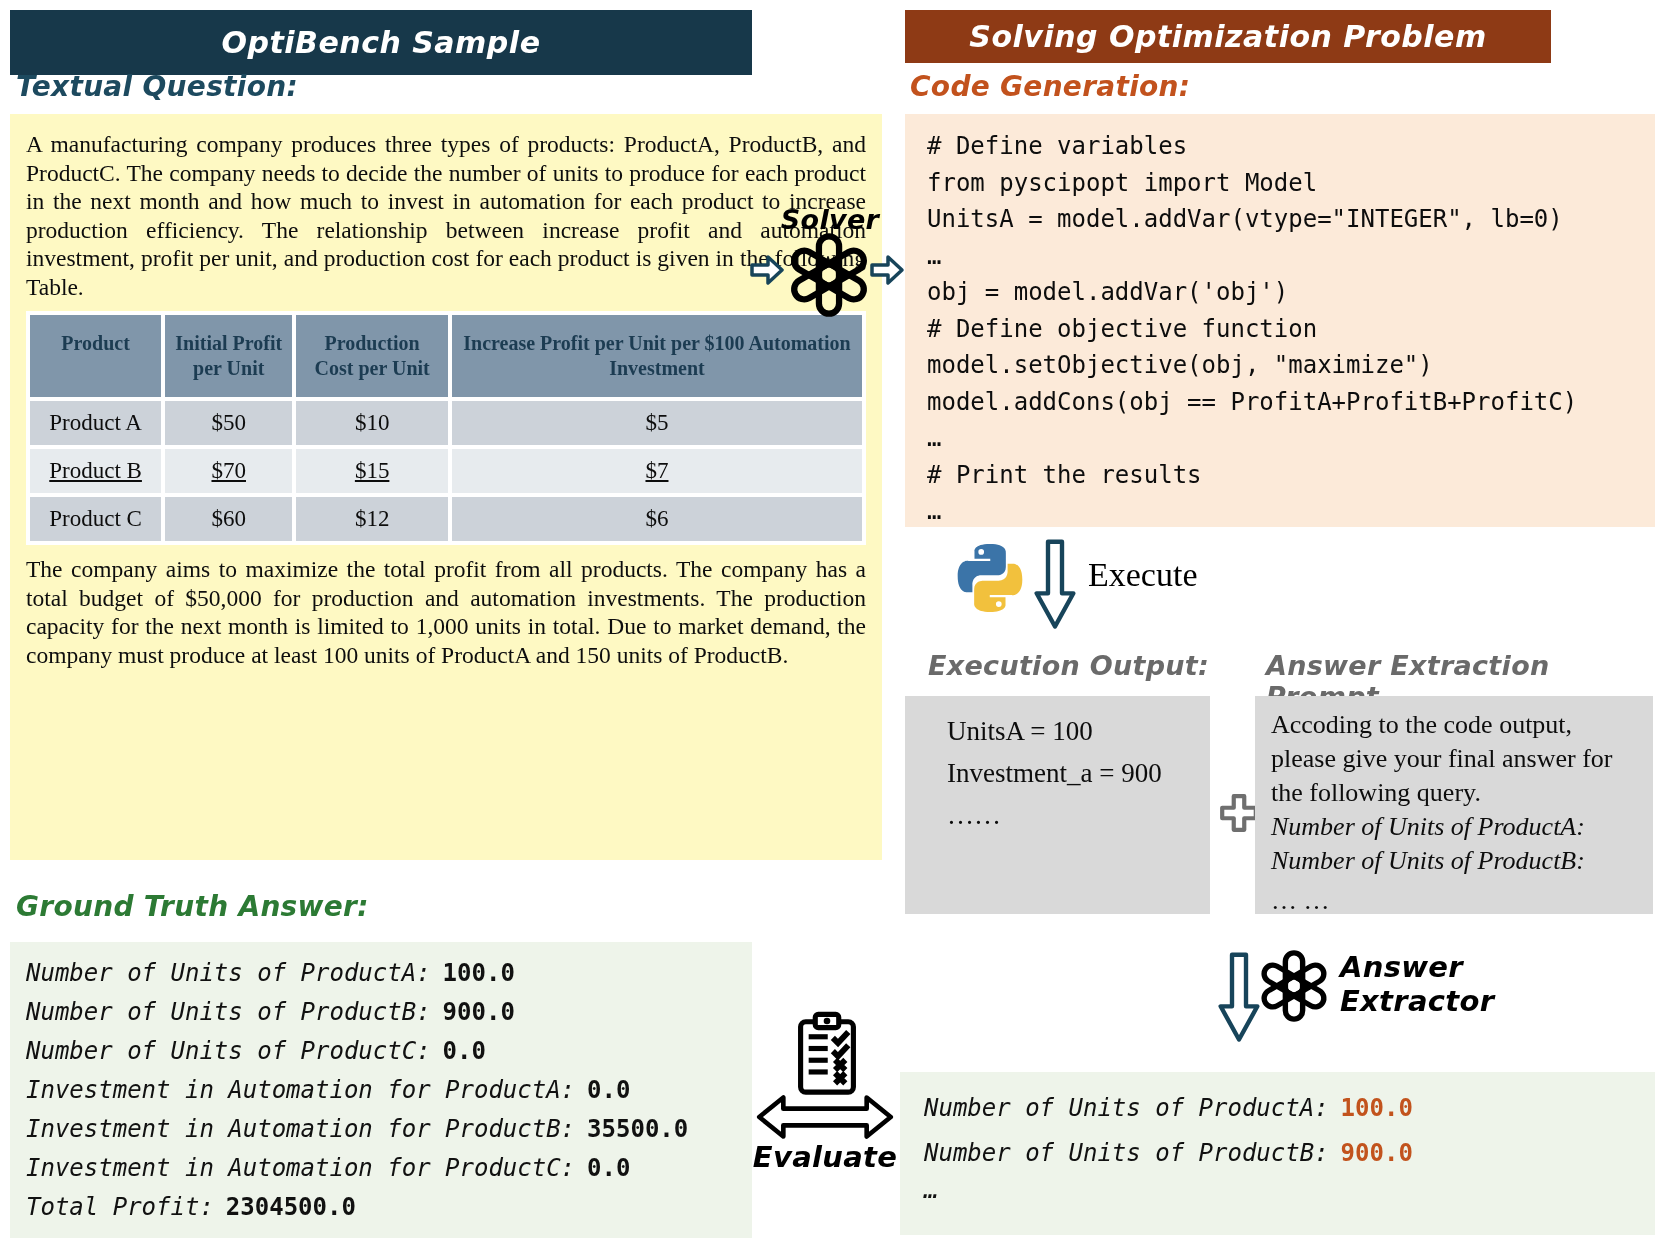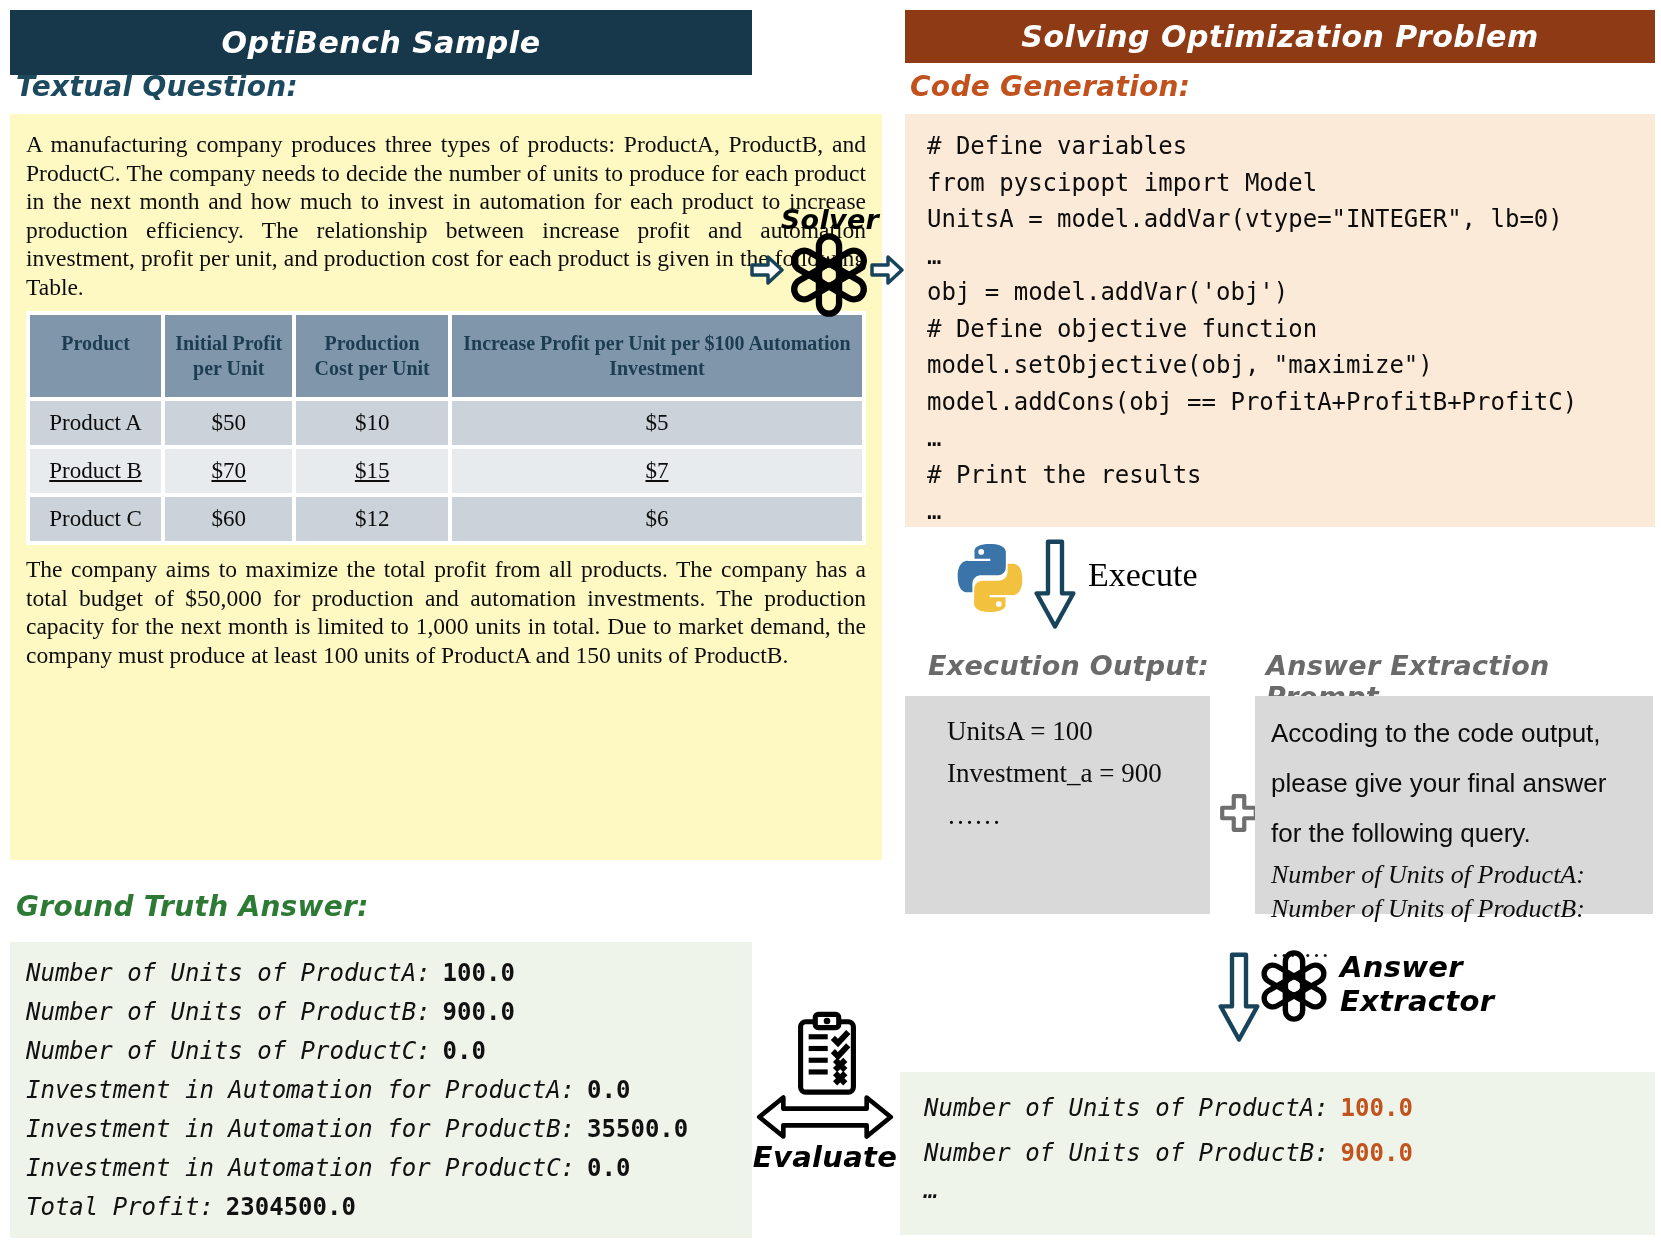--- a/index.html
+++ b/index.html
@@ -5,21 +5,21 @@
   html,body{margin:0;padding:0;background:#fff;}
   .canvas{position:relative;width:1661px;height:1241px;background:#fff;overflow:hidden;
           font-family:"DejaVu Sans",sans-serif;}
   .abs{position:absolute;}
   
   .hand{position:absolute;font-family:"DejaVu Sans",sans-serif;font-style:italic;font-weight:bold;letter-spacing:.3px;}
   .panel-header{position:absolute;display:flex;align-items:center;justify-content:center;
                 color:#fff;font-size:30px;font-style:italic;font-weight:bold;letter-spacing:.5px;
                 font-family:"DejaVu Sans",sans-serif;}
   .left-header{left:10px;top:10px;width:742px;height:65px;background:#17384a;}
-  .right-header{left:905px;top:10px;width:750px;height:53px;background:#8e3a15;}
+  .right-header{left:905px;top:10px;width:646px;height:53px;background:#8e3a15;}
   .q-label{left:16px;top:70px;font-size:28px;color:#1d4a5f;}
   .code-label{left:910px;top:70px;font-size:28px;color:#c2521d;}
   .gt-label{left:16px;top:890px;font-size:28px;color:#2c7a34;}
   .exec-label{left:928px;top:650px;font-size:27px;color:#6a6a6a;}
   .prompt-label{left:1266px;top:650px;font-size:27px;color:#6a6a6a;}
   .solver-label{left:770px;top:204px;width:120px;text-align:center;font-size:27px;color:#000;}
   .extractor-label{left:1340px;top:950px;font-size:29px;line-height:34px;color:#000;}
   .evaluate-label{left:752px;top:1140px;width:146px;text-align:center;font-size:29px;color:#000;}
 
   .blue-box{left:10px;top:114px;width:872px;height:746px;background:#fef9c3;
@@ -45,21 +45,21 @@
             padding:14px 22px;box-sizing:border-box;}
   .code-line{font-family:"DejaVu Sans Mono",monospace;font-size:24px;line-height:36.5px;
              white-space:pre;color:#0d0d0d;}
 
   .execute-label{position:absolute;left:1088px;top:556px;font-family:"Liberation Serif",serif;
                  font-size:34px;color:#000;}
   .gray-box{position:absolute;background:#d9d9d9;box-sizing:border-box;}
   .exec-box{left:905px;top:696px;width:305px;height:218px;padding:14px 18px;}
   .exec-line{font-family:"Liberation Serif",serif;font-size:27px;line-height:42px;color:#0d0d0d;margin-left:24px;}
   .prompt-box{left:1255px;top:696px;width:398px;height:218px;padding:12px 16px;}
-  .prompt-text{font-family:Liberation Sans, sans-serif;font-size:26px;line-height:50px;color:#0d0d0d;margin:0;}
+  .prompt-text{font-family:Liberation Serif, serif;font-size:26px;line-height:34px;color:#0d0d0d;margin:0;}
   .prompt-query{font-family:"Liberation Serif",serif;font-size:26px;line-height:34px;
                 font-style:italic;color:#0d0d0d;}
   .prompt-ellipsis{font-family:"Liberation Serif",serif;font-size:26px;margin-top:8px;color:#0d0d0d;}
 
   .final-box{left:900px;top:1072px;width:755px;height:163px;padding:14px 24px;}
   .final-line{font-family:"DejaVu Sans Mono",monospace;font-size:24px;line-height:45px;white-space:nowrap;}
   .final-label{font-style:italic;color:#111;}
   .final-value{font-weight:bold;color:#c2531d;margin-left:12px;}
   .final-ellipsis{font-family:"DejaVu Sans Mono",monospace;font-size:24px;font-style:italic;color:#111;}
 

